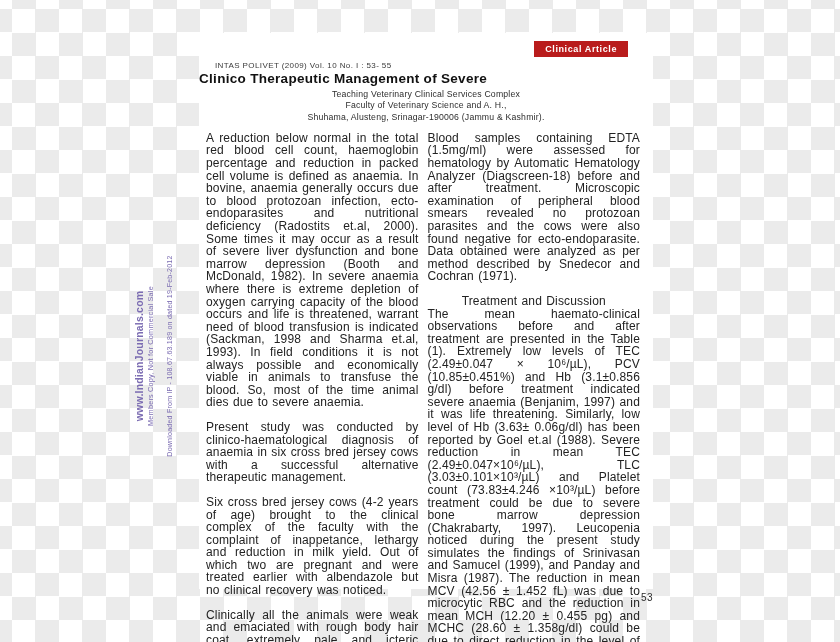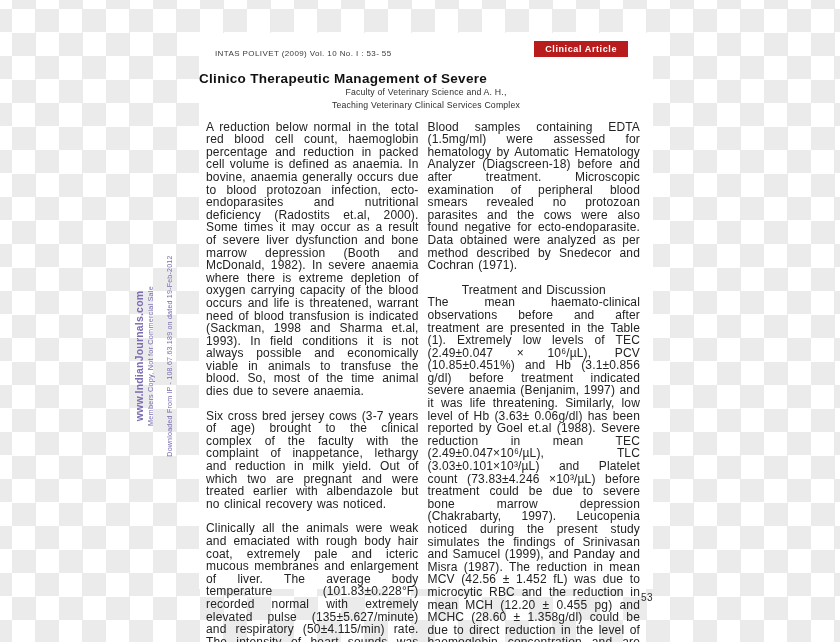--- a/index.html
+++ b/index.html
@@ -23,21 +23,21 @@
     background: #ffffff;
     color: #1f1f1f;
   }
 
   .page-header {
     position: relative;
     height: 18px;
     margin: 8px 14px 0 16px;
   }
   .journal-line {
-    position: absolute; left: 0; top: 8px;
+    position: absolute; left: 0; top: 20px;
     font-size: 8px; letter-spacing: 0.4px; color: #3a3a3a;
     white-space: nowrap;
   }
   .article-badge {
     position: absolute; right: 11px; top: 0;
     background: #b91c1c; color: #ffffff;
     font-size: 9px; font-weight: bold; letter-spacing: 0.6px;
     padding: 3px 11px 3px 11px;
     white-space: nowrap;
     margin-left: 36px;
@@ -125,27 +125,29 @@
   <div class="page-header">
     <span class="journal-line">INTAS POLIVET (2009) Vol. 10 No. I : 53- 55</span>
     <span class="article-badge">Clinical Article</span>
   </div>
 
   <div class="paper-title">
     <div>Clinico Therapeutic Management of Severe</div>
   </div>
 
 
+  <div class="affiliation first">Teaching Veterinary Clinical Services Complex</div>
   <div class="affiliation">Faculty of Veterinary Science and A. H.,</div>
-  <div class="affiliation first">Teaching Veterinary Clinical Services Complex</div>
+  <div class="affiliation">Shuhama, Alusteng, Srinagar-190006 (Jammu &amp; Kashmir).</div>
 
   <div class="columns">
     <div class="col">
       <p>A reduction below normal in the total red blood cell count, haemoglobin percentage and reduction in packed cell volume is defined as anaemia. In bovine, anaemia generally occurs due to blood protozoan infection, ecto-endoparasites and nutritional deficiency (Radostits et.al, 2000). Some times it may occur as a result of severe liver dysfunction and bone marrow depression (Booth and McDonald, 1982). In severe anaemia where there is extreme depletion of oxygen carrying capacity of the blood occurs and life is threatened, warrant need of blood transfusion is indicated (Sackman, 1998 and Sharma et.al, 1993). In field conditions it is not always possible and economically viable in animals to transfuse the blood. So, most of the time animal dies due to severe anaemia.</p>
-      <p>Six cross bred jersey cows (3-7 years of age) brought to the clinical complex of the faculty with the complaint of inappetance, lethargy and reduction in milk yield. Out of which two are pregnant and were treated earlier with albendazole but no clinical recovery was noticed.</p>
+      <p>Present study was conducted by clinico-haematological diagnosis of anaemia in six cross bred jersey cows with a successful alternative therapeutic management.</p>
+      <p>Six cross bred jersey cows (4-2 years of age) brought to the clinical complex of the faculty with the complaint of inappetance, lethargy and reduction in milk yield. Out of which two are pregnant and were treated earlier with albendazole but no clinical recovery was noticed.</p>
       <p>Clinically all the animals were weak and emaciated with rough body hair coat, extremely pale and icteric mucous membranes and enlargement of liver. The average body temperature (101.83±0.228°F) recorded normal with extremely elevated pulse (135±5.627/minute) and respiratory (50±4.115/min) rate. The intensity of heart sounds was increased and breathing was laboured.</p>
     </div>
     <div class="col">
       <p>Blood samples containing EDTA (1.5mg/ml) were assessed for hematology by Automatic Hematology Analyzer (Diagscreen-18) before and after treatment. Microscopic examination of peripheral blood smears revealed no protozoan parasites and the cows were also found negative for ecto-endoparasite. Data obtained were analyzed as per method described by Snedecor and Cochran (1971).</p>
       <p class="section-heading">Treatment and Discussion</p>
       <p>The mean haemato-clinical observations before and after treatment are presented in the Table (1). Extremely low levels of TEC (2.49±0.047 × 10⁶/µL), PCV (10.85±0.451%) and Hb (3.1±0.856 g/dl) before treatment indicated severe anaemia (Benjanim, 1997) and it was life threatening. Similarly, low level of Hb (3.63± 0.06g/dl) has been reported by Goel et.al (1988). Severe reduction in mean TEC (2.49±0.047×10⁶/µL), TLC (3.03±0.101×10³/µL) and Platelet count (73.83±4.246 ×10³/µL) before treatment could be due to severe bone marrow depression (Chakrabarty, 1997). Leucopenia noticed during the present study simulates the findings of Srinivasan and Samucel (1999), and Panday and Misra (1987). The reduction in mean MCV (42.56 ± 1.452 fL) was due to microcytic RBC and the reduction in mean MCH (12.20 ± 0.455 pg) and MCHC (28.60 ± 1.358g/dl) could be due to direct reduction in the level of haemoglobin concentration and are collectively known as microcytic hypochromic anaemia, might be due to deficiency of iron and copper (Katoch and Mandial, 2003) either due to their deficiency in the feed and fodder or toxic destruction of erythrocytes in which reutilization of iron is impaired (Sinha, 1998). In the present investigation severe liver dysfunction might have interfered with the metabolism of</p>
     </div>
   </div>
 
 </div>

